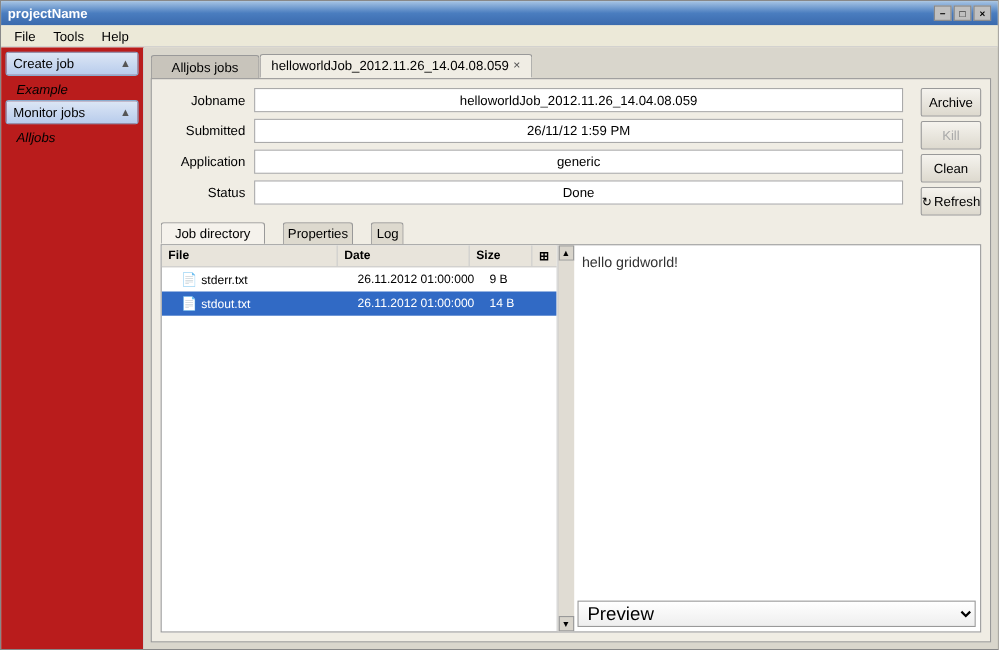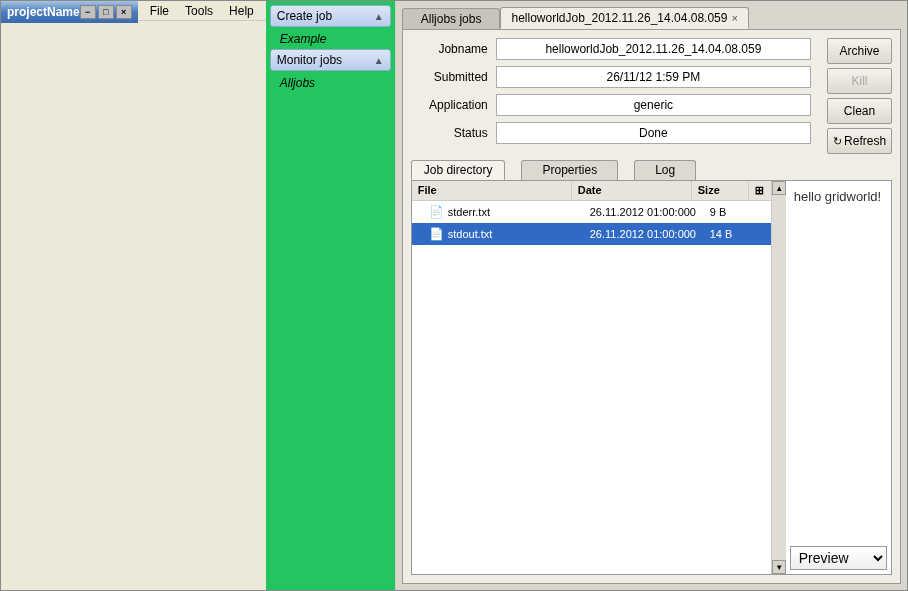--- a/index.html
+++ b/index.html
@@ -10,21 +10,21 @@
       width: 908px;
       height: 591px;
       overflow: hidden;
     }
     .window {
       width: 908px;
       height: 591px;
       background: #ece9d8;
       border: 1px solid #888;
       display: flex;
-      flex-direction: row;
+      flex-direction: column;
     }
     .title-bar {
       background: linear-gradient(to bottom, #a6c4e4 0%, #4a7dbf 50%, #3a6aad 100%);
       height: 22px;
       display: flex;
       align-items: center;
       justify-content: space-between;
       padding: 0 6px;
       color: white;
       font-size: 12px;
@@ -59,21 +59,21 @@
       cursor: pointer;
       font-size: 12px;
     }
     .content-area {
       display: flex;
       flex: 1;
       overflow: hidden;
     }
     .sidebar {
       width: 130px;
-      background: #22c55e;
+      background: #b91c1c;
       border-right: 1px solid #ccc;
       padding: 4px;
     }
     .sidebar-section-header {
       background: linear-gradient(to bottom, #dce6f5, #b8ccec);
       border: 1px solid #8aacce;
       border-radius: 3px;
       padding: 3px 6px;
       display: flex;
       align-items: center;
@@ -158,21 +158,21 @@
       font-size: 12px;
       text-align: center;
     }
     .right-buttons {
       display: flex;
       flex-direction: column;
       gap: 4px;
       margin-left: 8px;
     }
     .action-btn {
-      width: 65px;
+      width: 55px;
       height: 26px;
       background: linear-gradient(to bottom, #f5f3ee, #ddd9ce);
       border: 1px solid #999;
       border-radius: 2px;
       cursor: pointer;
       font-size: 12px;
       display: flex;
       align-items: center;
       justify-content: center;
     }
@@ -188,21 +188,21 @@
       flex: 1;
     }
     .inner-tabs {
       display: flex;
       gap: 16px;
       margin-top: 6px;
     }
     .inner-tab {
       border: 1px solid #999;
       border-bottom: none;
-      padding: 2px 20px;
+      padding: 2px 4px;
       background: #ddd9ce;
       cursor: pointer;
       font-size: 12px;
       border-radius: 3px 3px 0 0;
     }
     .inner-tab-active {
       border: 1px solid #999;
       border-bottom: 1px solid #f5f2ec;
       padding: 2px 12px;
       background: #f5f2ec;
@@ -269,21 +269,21 @@
       overflow: auto;
     }
     .preview-dropdown-container {
       margin-top: 4px;
     }
     .preview-dropdown {
       width: 100%;
       height: 24px;
       border: 1px solid #999;
       background: linear-gradient(to bottom, #fff, #eee);
-      font-size: 14px;
+      font-size: 17px;
       padding: 0 4px;
       cursor: pointer;
     }
     .scrollbar-area {
       width: 14px;
       background: #e8e4db;
       border-left: 1px solid #ccc;
       display: flex;
       flex-direction: column;
       align-items: center;

